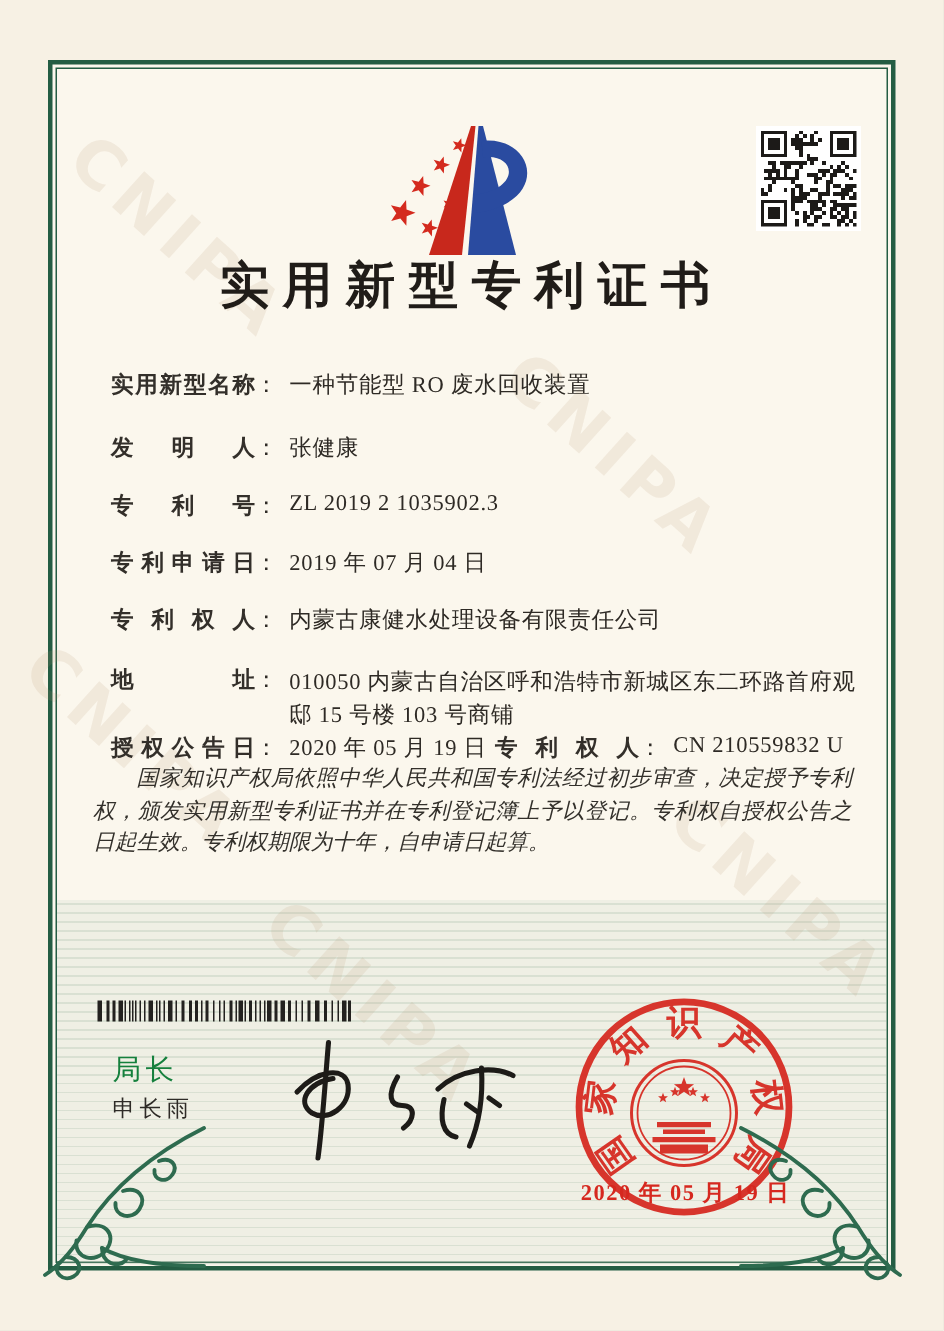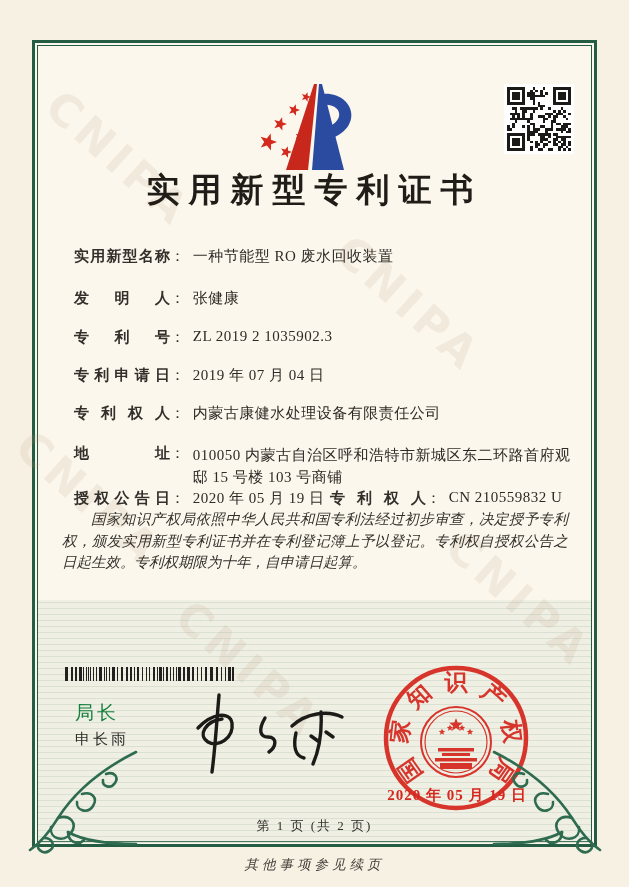--- a/index.html
+++ b/index.html
@@ -511,24 +511,22 @@
         <g fill="#d6281f">
           <rect x="58" y="86" width="36" height="3.5"></rect>
           <rect x="62" y="91" width="28" height="3"></rect>
           <rect x="55" y="96" width="42" height="3.5"></rect>
           <rect x="60" y="101" width="32" height="6"></rect>
         </g>
       </g>
     </svg>
     <div class="seal-date">2020 年 05 月 19 日</div>
 
-    <div class="page-info">第 1 页 (共 2 页)</div>
   </div>
 
-  <div class="continuation">其他事项参见续页</div>
 
   <svg class="ornament left" viewBox="0 0 118 118">
     <g fill="none" stroke="#2e6b4f" stroke-width="2.6" stroke-linecap="round">
       <path d="M112,6 C80,22 52,44 34,72 C26,85 18,96 6,104"></path>
       <path d="M34,72 c12,-4 20,5 13,15 c-7,10 -22,6 -20,-6"></path>
       <path d="M58,48 c10,-3 16,4 11,12 c-5,8 -17,5 -16,-4"></path>
       <path d="M82,28 c8,-3 13,3 9,9 c-4,6 -13,4 -12,-3"></path>
       <path d="M20,92 c9,0 12,9 5,13 c-7,4 -14,-3 -10,-9"></path>
       <path d="M44,86 C58,94 80,98 112,98"></path>
       <path d="M44,86 c0,10 10,14 16,8"></path>

